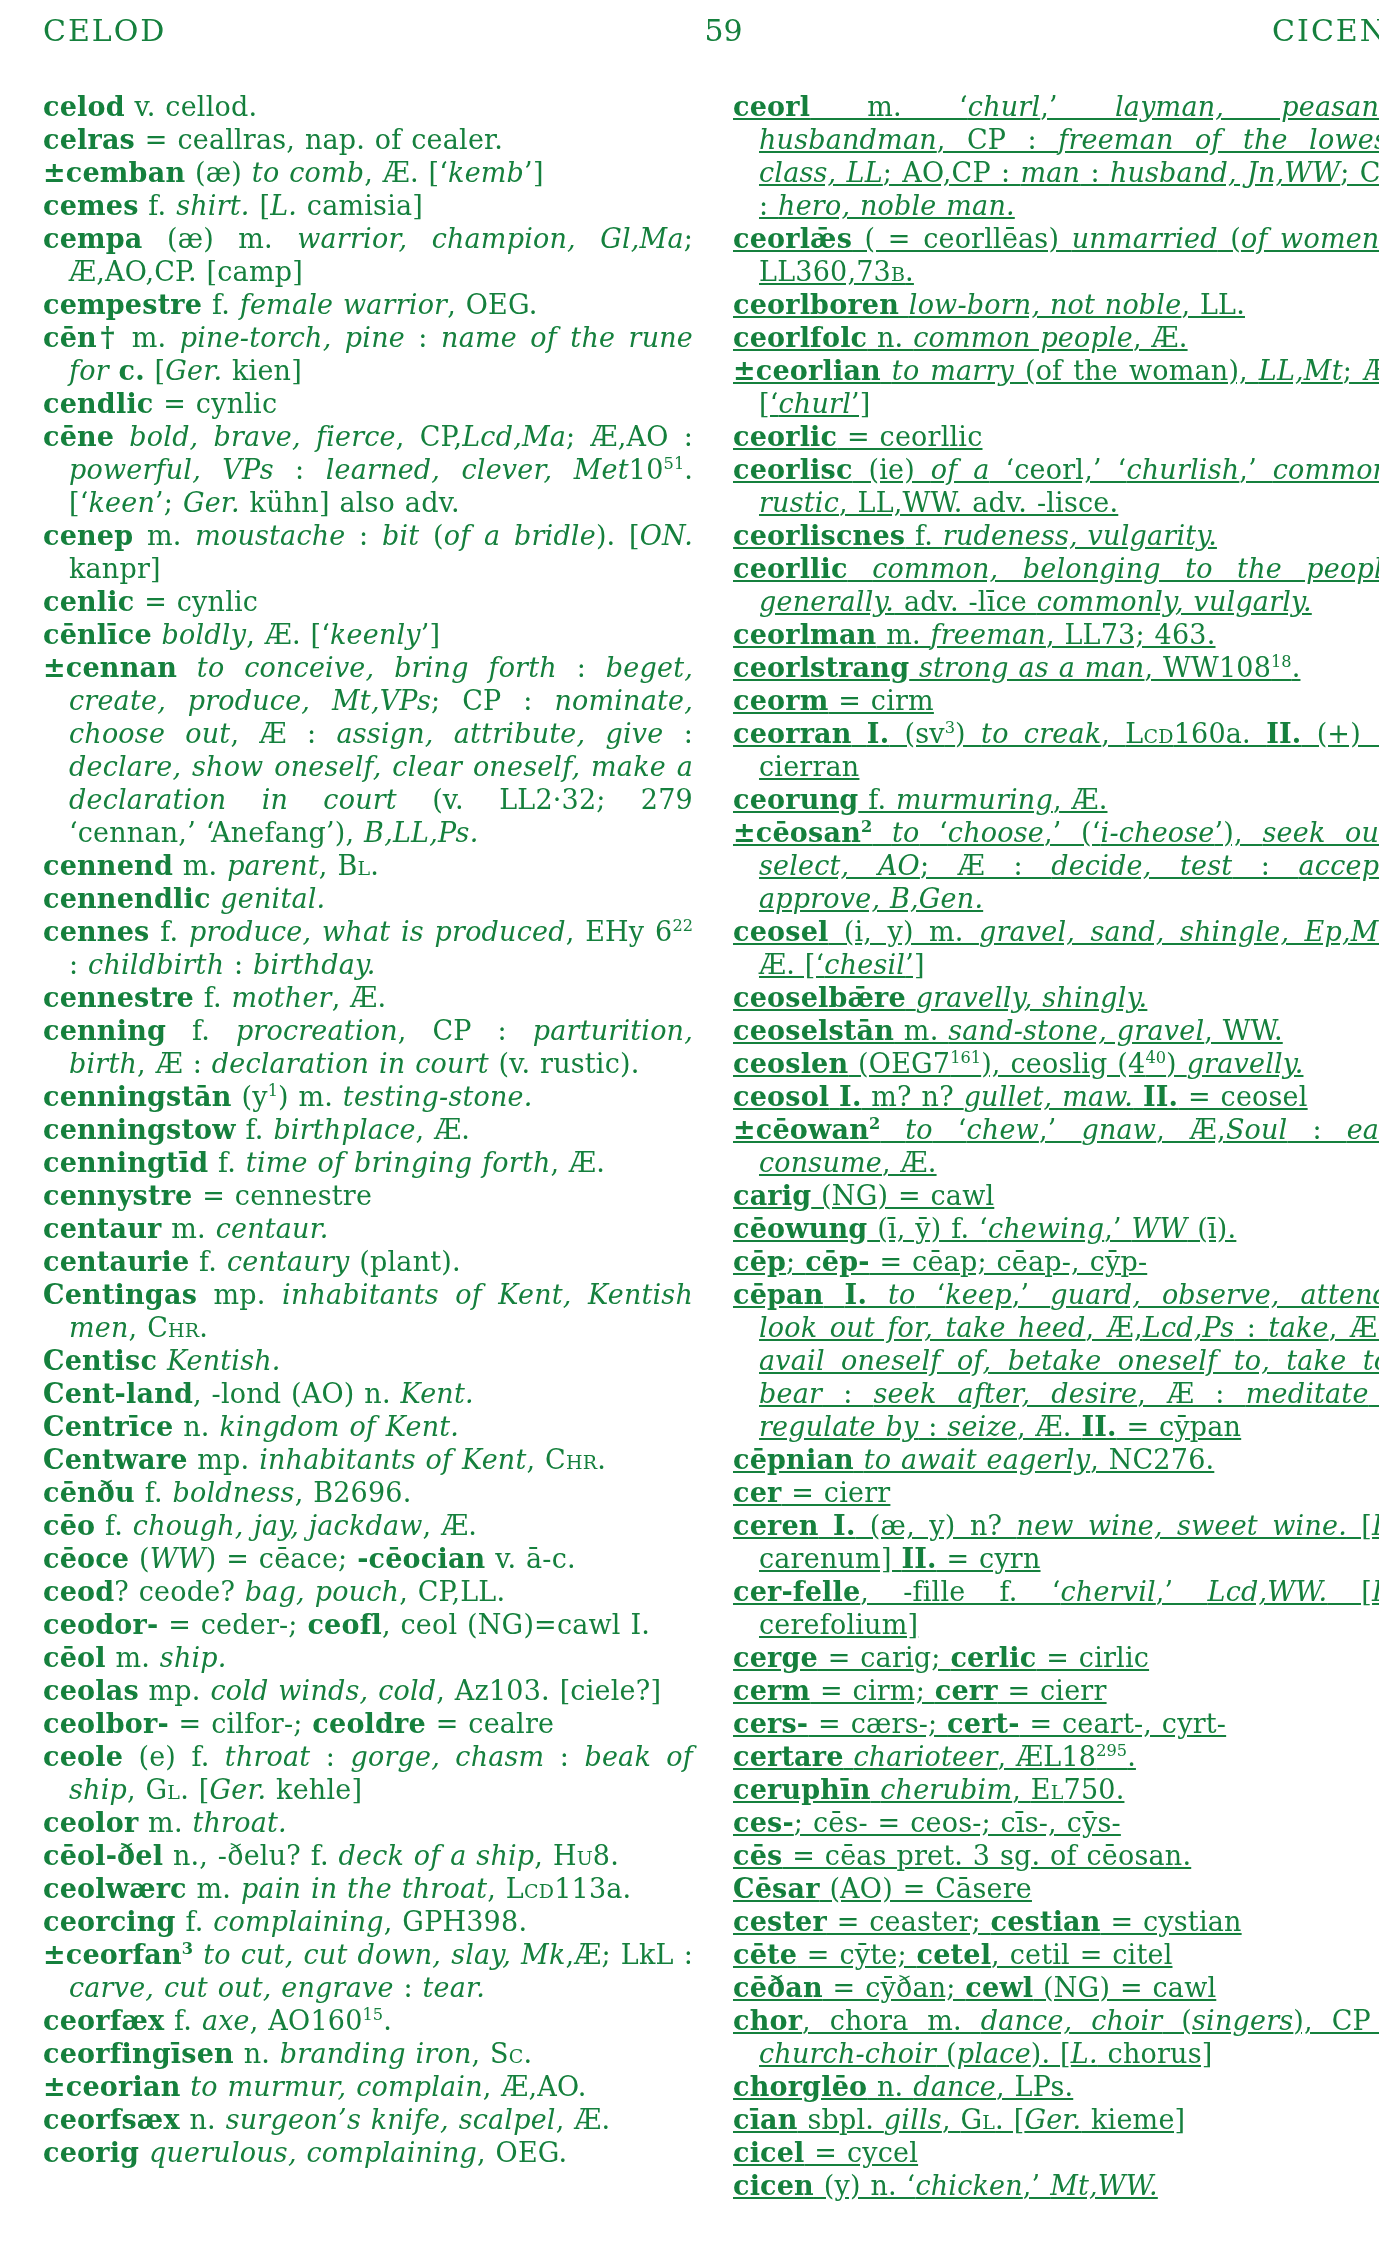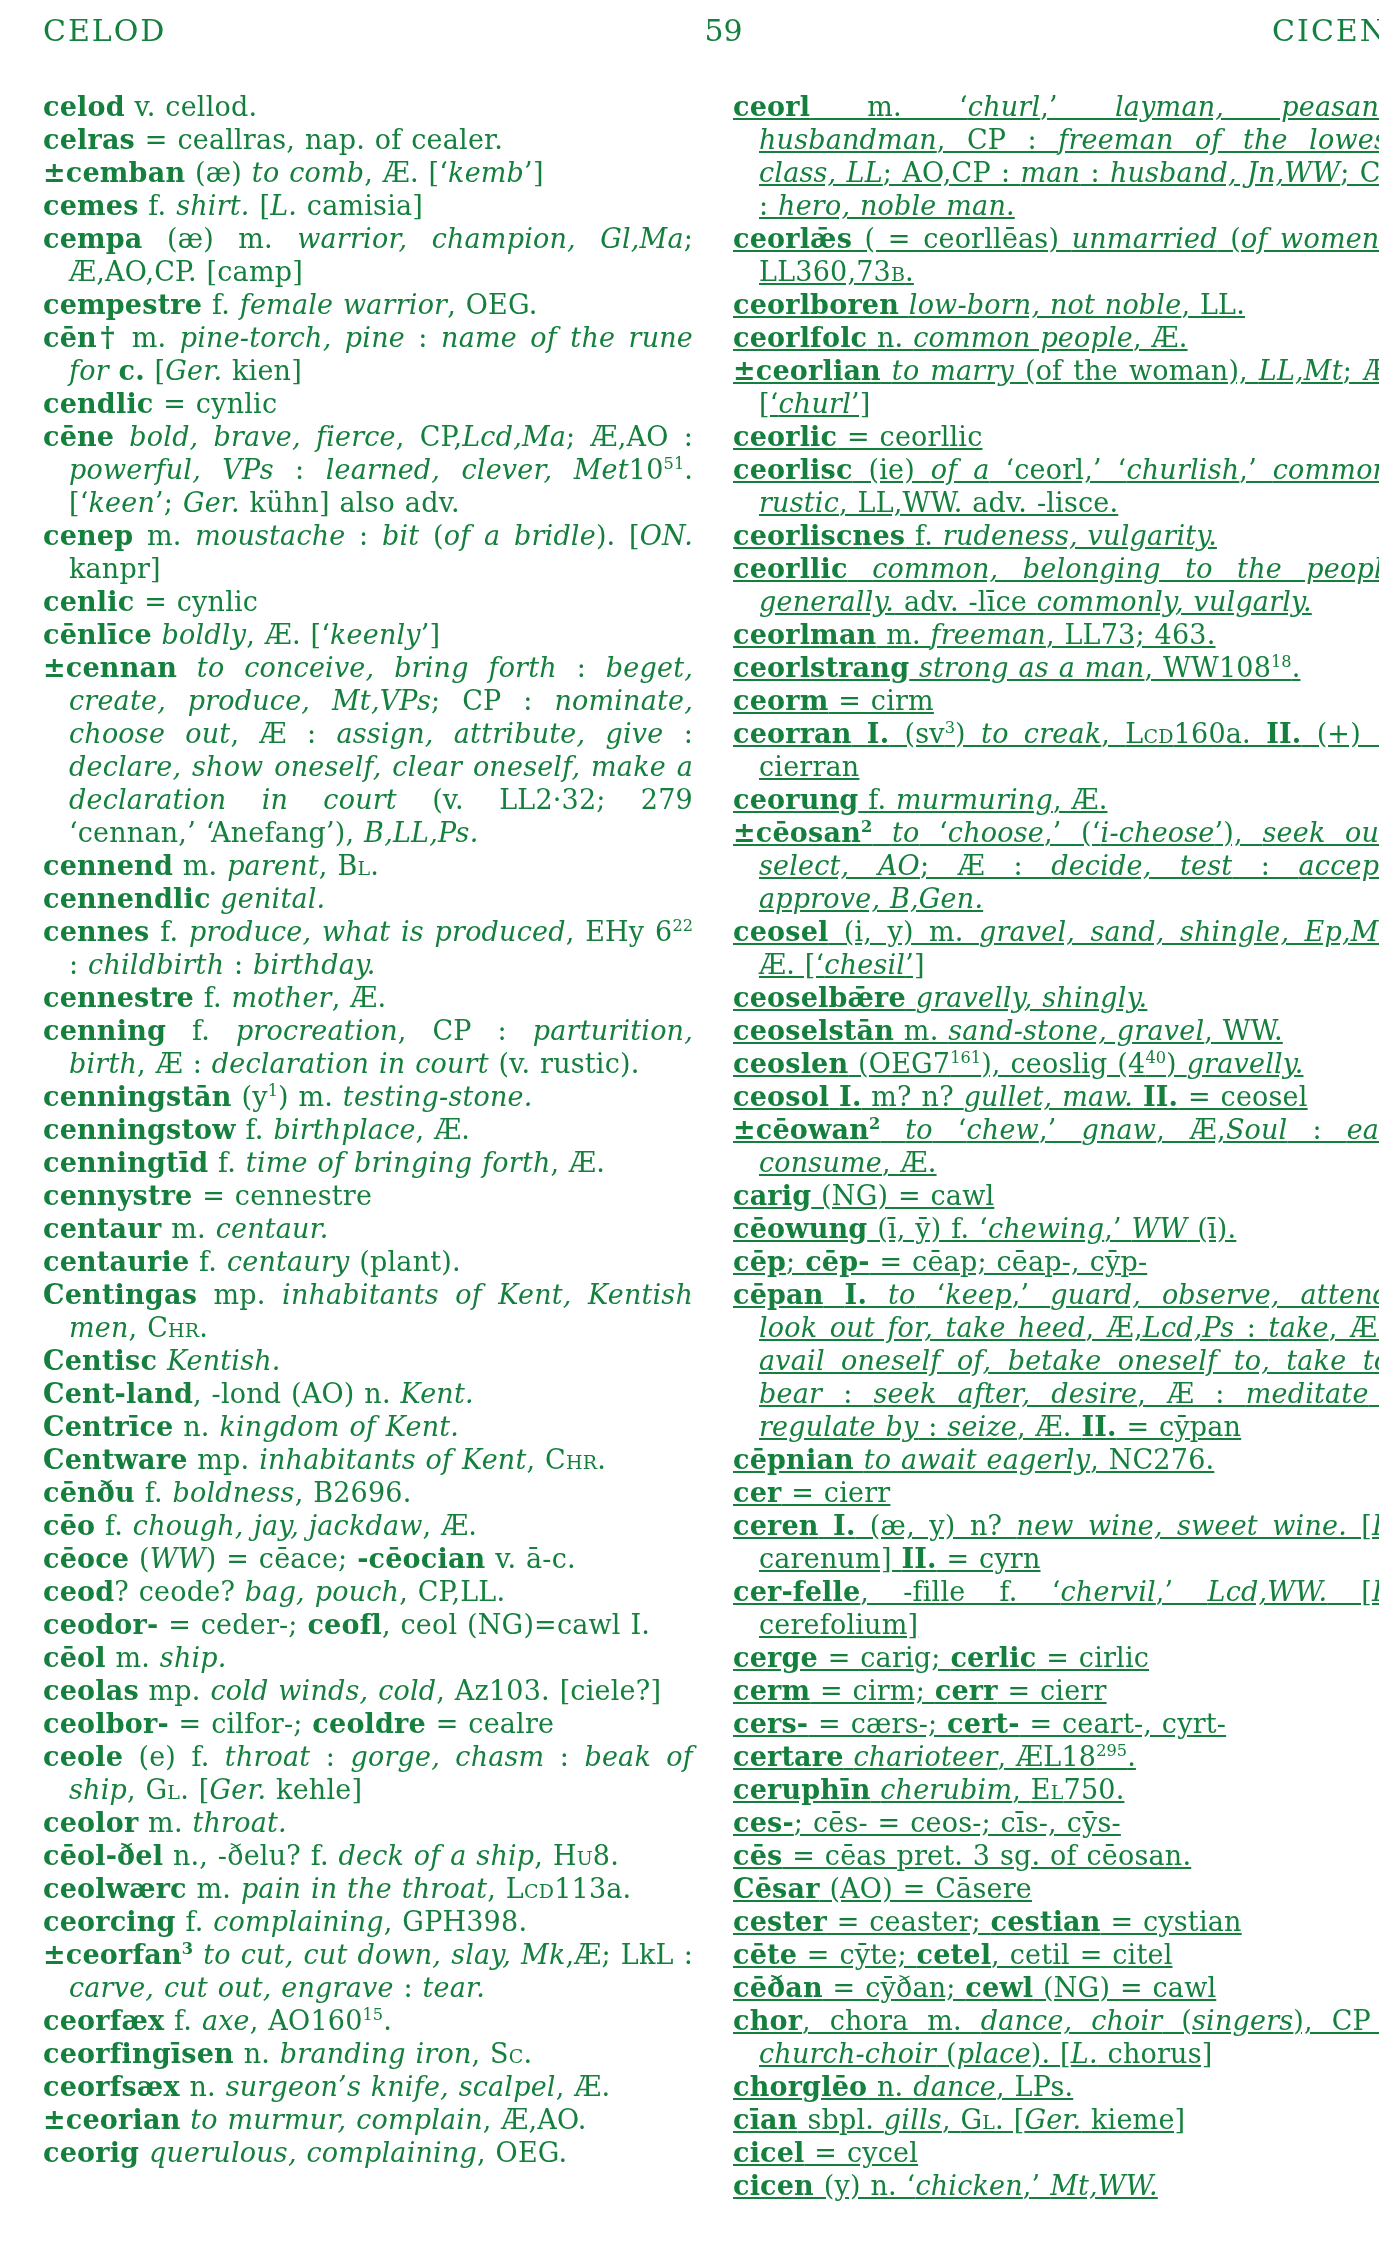--- a/index.html
+++ b/index.html
@@ -76,22 +76,22 @@
         <div class="entry"><span class="seg-b">ceolas</span><span class="seg-r"> mp. </span><span class="seg-i">cold winds, cold</span><span class="seg-r">, Az103.  [ciele?]</span></div>
         <div class="entry"><span class="seg-b">ceolbor-</span><span class="seg-r"> = cilfor-;  </span><span class="seg-b">ceoldre</span><span class="seg-r"> = cealre</span></div>
         <div class="entry"><span class="seg-b">ceole</span><span class="seg-r"> (e) f. </span><span class="seg-i">throat</span><span class="seg-r"> : </span><span class="seg-i">gorge, chasm</span><span class="seg-r"> : </span><span class="seg-i">beak of ship</span><span class="seg-r">, </span><span class="seg-sc">Gl</span><span class="seg-r">.  [</span><span class="seg-i">Ger.</span><span class="seg-r"> kehle]</span></div>
         <div class="entry"><span class="seg-b">ceolor</span><span class="seg-r"> m. </span><span class="seg-i">throat.</span></div>
         <div class="entry"><span class="seg-b">cēol-ðel</span><span class="seg-r"> n., -ðelu? f. </span><span class="seg-i">deck of a ship</span><span class="seg-r">, </span><span class="seg-sc">Hu</span><span class="seg-r">8.</span></div>
         <div class="entry"><span class="seg-b">ceolwærc</span><span class="seg-r"> m. </span><span class="seg-i">pain in the throat</span><span class="seg-r">, </span><span class="seg-sc">Lcd</span><span class="seg-r">113a.</span></div>
         <div class="entry"><span class="seg-b">ceorcing</span><span class="seg-r"> f. </span><span class="seg-i">complaining</span><span class="seg-r">, GPH398.</span></div>
         <div class="entry"><span class="seg-b">±ceorfan</span><span class="seg-sup seg-b">3</span><span class="seg-r"> </span><span class="seg-i">to cut, cut down, slay, Mk</span><span class="seg-r">,Æ; LkL : </span><span class="seg-i">carve, cut out, engrave</span><span class="seg-r"> : </span><span class="seg-i">tear.</span></div>
         <div class="entry"><span class="seg-b">ceorfæx</span><span class="seg-r"> f. </span><span class="seg-i">axe</span><span class="seg-r">, AO160</span><span class="seg-sup">15</span><span class="seg-r">.</span></div>
         <div class="entry"><span class="seg-b">ceorfingīsen</span><span class="seg-r"> n. </span><span class="seg-i">branding iron</span><span class="seg-r">, </span><span class="seg-sc">Sc</span><span class="seg-r">.</span></div>
+        <div class="entry"><span class="seg-b">±ceorian</span><span class="seg-r"> </span><span class="seg-i">to murmur, complain</span><span class="seg-r">, Æ,AO.</span></div>
         <div class="entry"><span class="seg-b">ceorfsæx</span><span class="seg-r"> n. </span><span class="seg-i">surgeon’s knife, scalpel</span><span class="seg-r">, Æ.</span></div>
-        <div class="entry"><span class="seg-b">±ceorian</span><span class="seg-r"> </span><span class="seg-i">to murmur, complain</span><span class="seg-r">, Æ,AO.</span></div>
         <div class="entry"><span class="seg-b">ceorig</span><span class="seg-r"> </span><span class="seg-i">querulous, complaining</span><span class="seg-r">, OEG.</span></div>
       </div>
     <div class="col col-right">
         <div class="entry"><span class="seg-b">ceorl</span><span class="seg-r"> m. ‘</span><span class="seg-i">churl</span><span class="seg-r">,’ </span><span class="seg-i">layman, peasant, husbandman</span><span class="seg-r">, CP : </span><span class="seg-i">freeman of the lowest class, LL</span><span class="seg-r">; AO,CP : </span><span class="seg-i">man</span><span class="seg-r"> : </span><span class="seg-i">husband, Jn,WW</span><span class="seg-r">; CP : </span><span class="seg-i">hero, noble man.</span></div>
         <div class="entry"><span class="seg-b">ceorlǣs</span><span class="seg-r"> ( = ceorllēas) </span><span class="seg-i">unmarried</span><span class="seg-r"> (</span><span class="seg-i">of women</span><span class="seg-r">), LL360,73</span><span class="seg-sc">b</span><span class="seg-r">.</span></div>
         <div class="entry"><span class="seg-b">ceorlboren</span><span class="seg-r"> </span><span class="seg-i">low-born, not noble</span><span class="seg-r">, LL.</span></div>
         <div class="entry"><span class="seg-b">ceorlfolc</span><span class="seg-r"> n. </span><span class="seg-i">common people</span><span class="seg-r">, Æ.</span></div>
         <div class="entry"><span class="seg-b">±ceorlian</span><span class="seg-r"> </span><span class="seg-i">to marry</span><span class="seg-r"> (of the woman), </span><span class="seg-i">LL,Mt</span><span class="seg-r">; Æ.  [‘</span><span class="seg-i">churl</span><span class="seg-r">’]</span></div>
         <div class="entry"><span class="seg-b">ceorlic</span><span class="seg-r"> = ceorllic</span></div>
         <div class="entry"><span class="seg-b">ceorlisc</span><span class="seg-r"> (ie) </span><span class="seg-i">of a</span><span class="seg-r"> ‘ceorl,’ ‘</span><span class="seg-i">churlish</span><span class="seg-r">,’ </span><span class="seg-i">common, rustic</span><span class="seg-r">, LL,WW.  adv. -lisce.</span></div>

